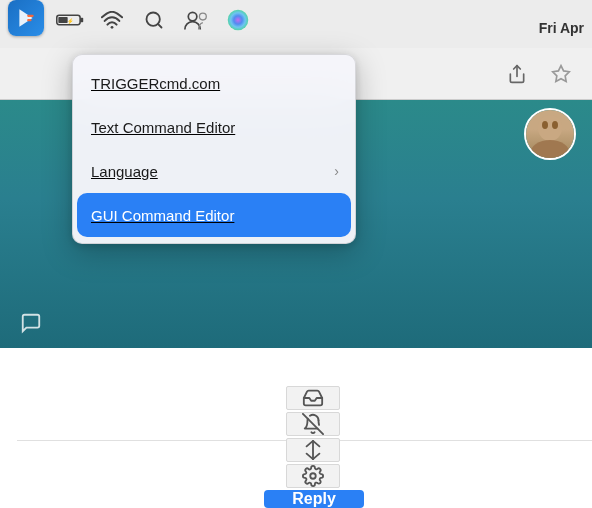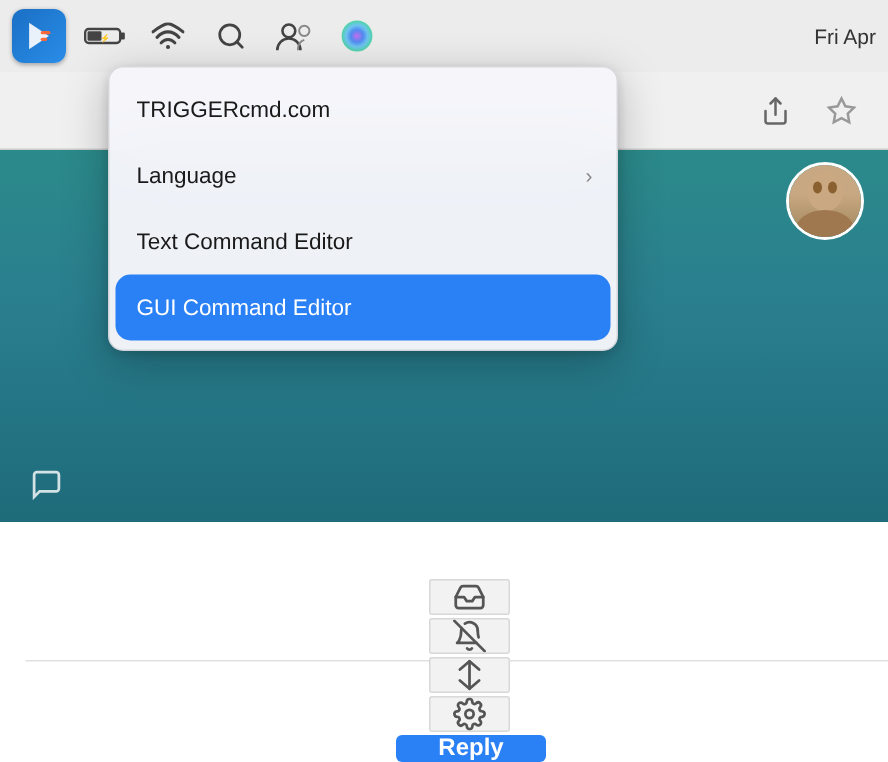--- a/index.html
+++ b/index.html
@@ -15,24 +15,25 @@
 
     
     .menubar {
       position: absolute;
       top: 0;
       left: 0;
       width: 592px;
       height: 48px;
       background: rgba(236,236,236,0.95);
       display: flex;
-      align-items: center;
-      padding: 0 8px;
+      align-items: flex-end;
+      padding: 12px 8px;
       gap: 10px;
       z-index: 10;
+      font-weight: bold;
     }
 
     .menubar-icon {
       width: 32px;
       height: 32px;
       display: flex;
       align-items: center;
       justify-content: center;
       border-radius: 6px;
     }
@@ -58,30 +59,31 @@
       align-items: center;
       gap: 8px;
       font-size: 14px;
       color: #333;
       margin-left: auto;
     }
 
     
     .dropdown-menu {
       position: absolute;
-      top: 44px;
+      top: 54px;
       left: 72px;
-      width: 340px;
+      width: 284px;
       background: rgba(245,245,250,0.97);
       border-radius: 10px;
       box-shadow: 0 8px 30px rgba(0,0,0,0.25), 0 2px 8px rgba(0,0,0,0.15);
       backdrop-filter: blur(20px);
       z-index: 100;
       padding: 6px 0;
       border: 1px solid rgba(0,0,0,0.12);
+      text-decoration: underline;
     }
 
     .menu-item {
       height: 44px;
       display: flex;
       align-items: center;
       padding: 0 18px;
       font-size: 15px;
       color: #1a1a1a;
       cursor: pointer;
@@ -343,25 +345,25 @@
   <div class="menubar-right">
     <span>Fri Apr</span>
   </div>
 </div>
 
 <div class="dropdown-menu">
   <div class="menu-item">
     <span>TRIGGERcmd.com</span>
   </div>
   <div class="menu-item">
+    <span>Text Command Editor</span>
+  </div>
+  <div class="menu-item">
     <span>Language</span>
     <span class="arrow">›</span>
-  </div>
-  <div class="menu-item">
-    <span>Text Command Editor</span>
   </div>
   <div class="menu-item active">
     <span>GUI Command Editor</span>
   </div>
 </div>
 
 <div class="bottom-area"></div>
 
 <div class="bottom-toolbar">
 

